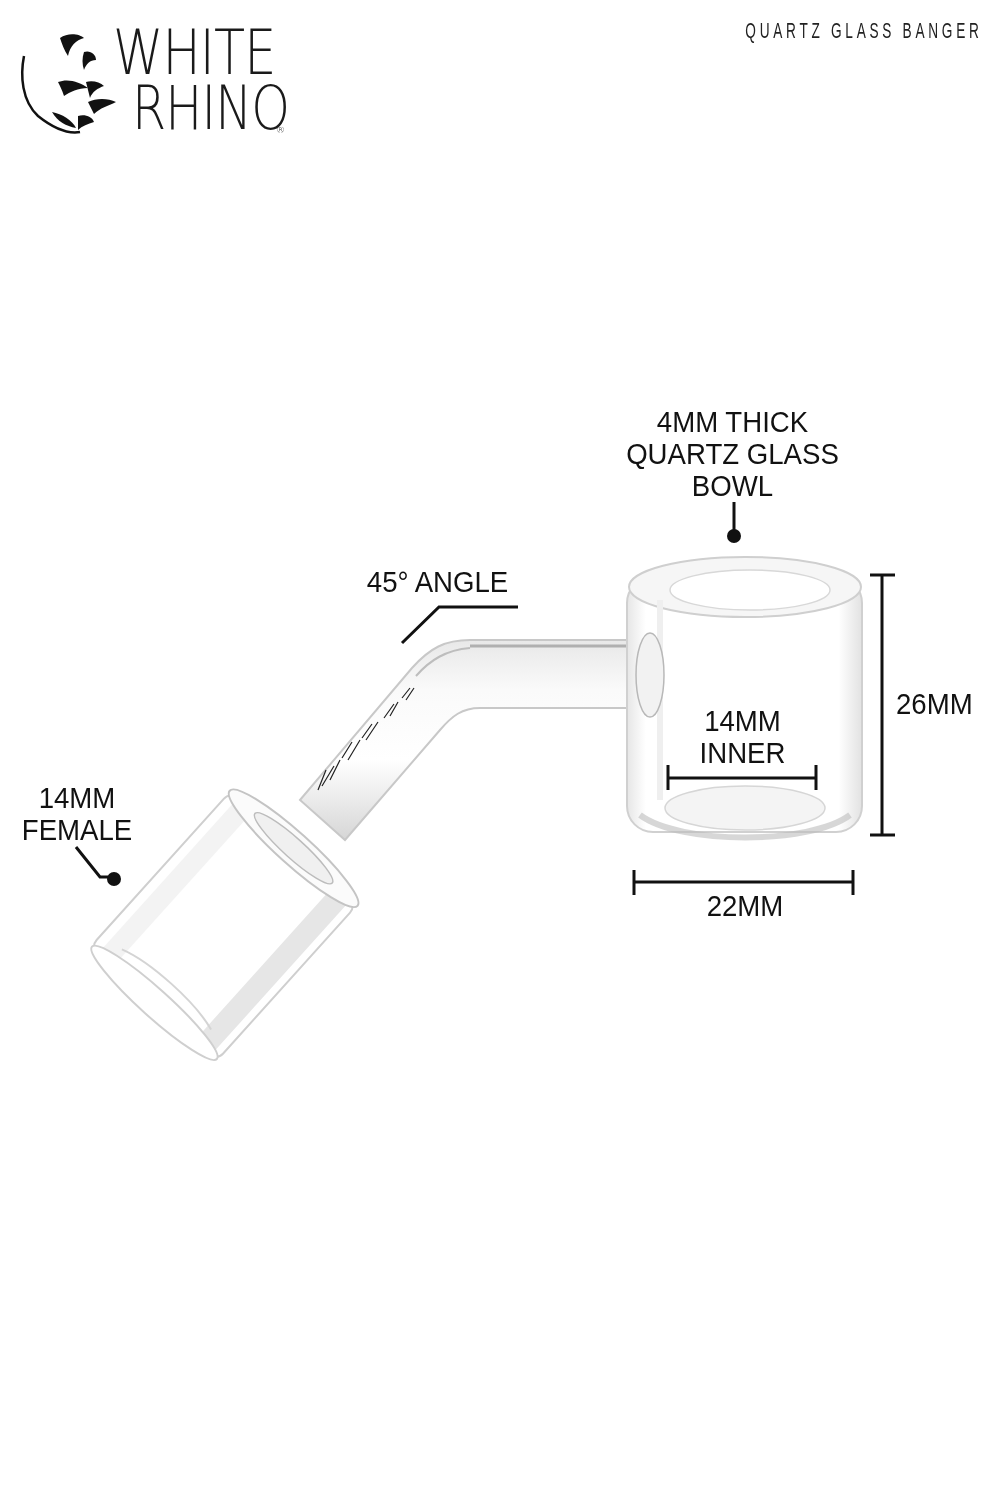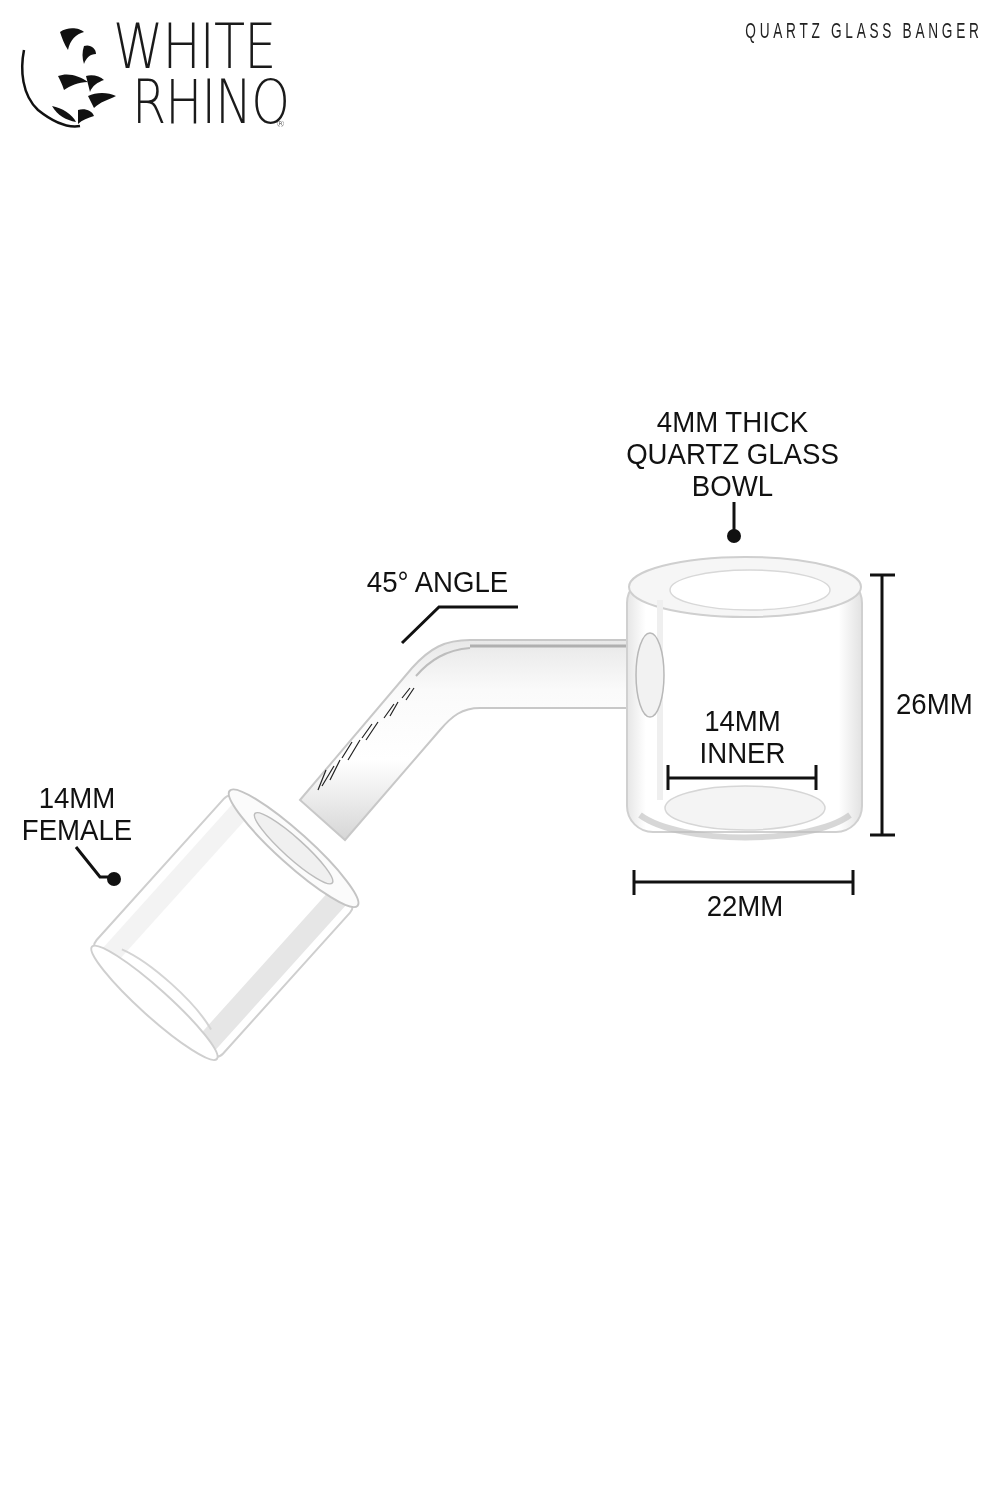--- a/index.html
+++ b/index.html
@@ -1,21 +1,21 @@
 <!DOCTYPE html>
 <html><head>
 <meta charset="utf-8">
 <style>
   html, body { margin: 0; padding: 0; background: #ffffff; }
   body { width: 1001px; height: 1501px; position: relative; overflow: hidden;
          font-family: "Liberation Sans", "DejaVu Sans", sans-serif; color: #111111; }
   .abs { position: absolute; }
 
   
-  .logo { left: 18px; top: 10px; width: 280px; height: 120px; }
+  .logo { left: 18px; top: 16px; width: 280px; height: 120px; }
   .logo-word { position: absolute; font-family: "DejaVu Sans", sans-serif; font-weight: 300;
                color: #1a1a1a; letter-spacing: -1px; line-height: 1; }
   .logo-white { left: 95px; top: 6px; font-size: 62px; transform: scaleX(0.82); transform-origin: left top; }
   .logo-rhino { left: 114px; top: 62px; font-size: 60px; transform: scaleX(0.82); transform-origin: left top; }
   .logo-reg { left: 258px; top: 110px; font-size: 9px; }
 
   
   .title { right: 18px; top: 18px; font-family: "Liberation Sans Narrow", "Liberation Sans", sans-serif;
            font-size: 22px; letter-spacing: 6px; color: #222; transform: scaleX(0.62); transform-origin: right top;
            white-space: nowrap; }

